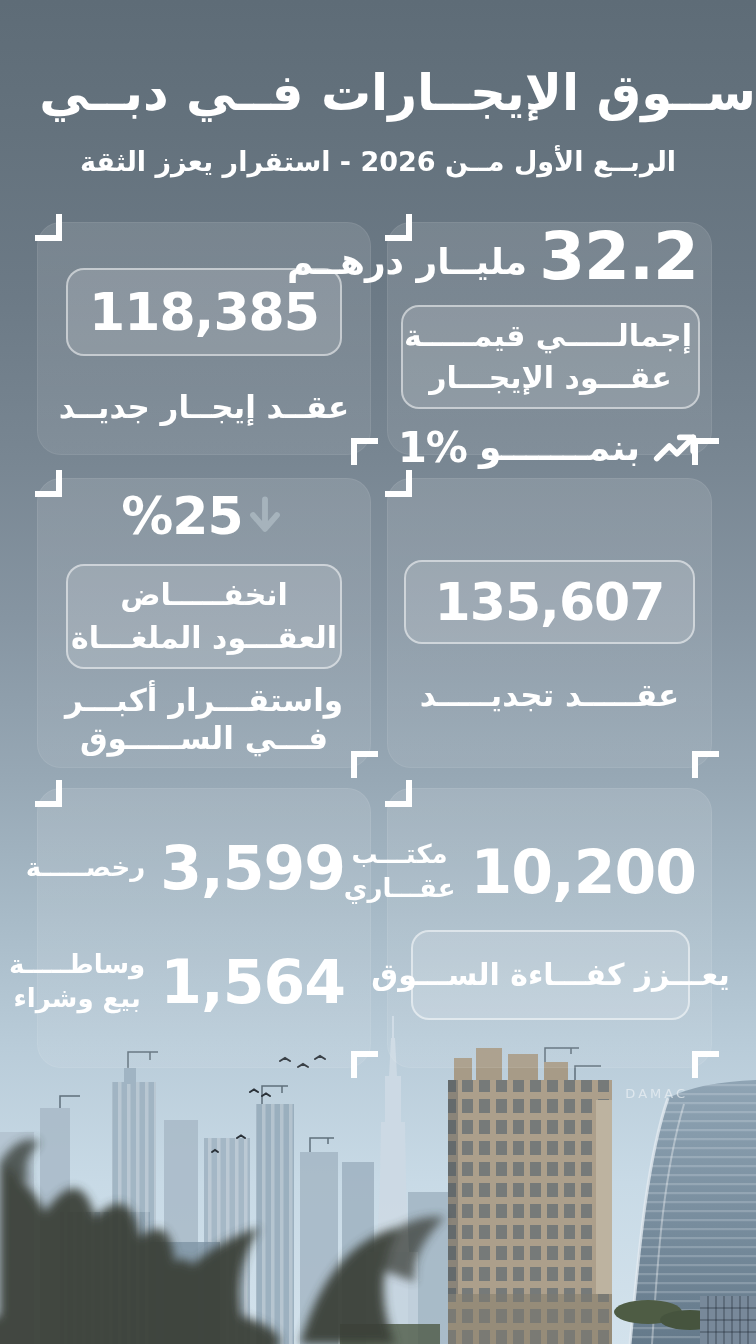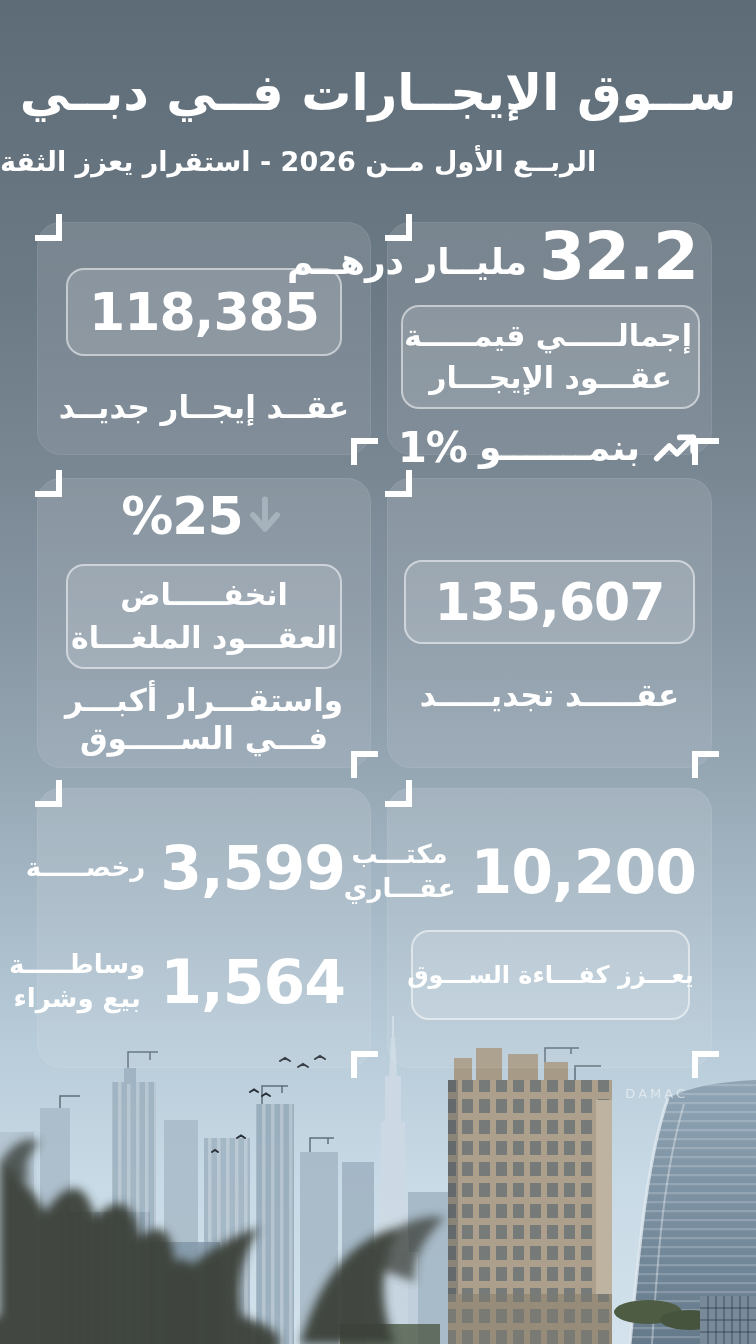--- a/index.html
+++ b/index.html
@@ -6,23 +6,23 @@
   .canvas{
     position:relative;width:756px;height:1344px;overflow:hidden;
     direction:rtl;color:#fff;
     font-family:"DejaVu Sans","Liberation Sans",sans-serif;
     background:linear-gradient(180deg,
       #5e6c77 0%,#64727d 10%,#6c7a86 22%,#788692 34%,#8695a2 46%,
       #97a8b5 58%,#a7bac7 68%,#b9ccd9 78%,#c8dae6 88%,#d3e2ec 100%);
   }
   .skyline{position:absolute;bottom:0;left:0;display:block;}
 
-  .title{position:absolute;top:64px;left:0;width:100%;text-align:center;
+  .title{position:absolute;top:64px;left:0;width:100%;
          font-size:50px;font-weight:700;white-space:nowrap;}
-  .subtitle{position:absolute;top:146px;left:0;width:100%;text-align:left;
+  .subtitle{position:absolute;top:146px;left:0;width:100%;text-align:center;
          font-size:27px;font-weight:700;white-space:nowrap;}
 
   .card{position:absolute;border-radius:24px;
         background:linear-gradient(180deg,rgba(255,255,255,.11),rgba(255,255,255,.07));
         box-shadow:inset 0 0 0 1px rgba(255,255,255,.07);}
   .c-new   {left:37px;top:222px;width:334px;height:233px;}
   .c-total {left:387px;top:222px;width:325px;height:233px;}
   .c-cancel{left:37px;top:478px;width:334px;height:290px;}
   .c-renew {left:387px;top:478px;width:325px;height:290px;}
   .c-lic   {left:37px;top:788px;width:334px;height:280px;}
@@ -57,21 +57,21 @@
   .cancel-box{margin:22px auto 0;width:272px;padding:8px 0;text-align:center;
               font-size:30px;font-weight:700;line-height:1.42;white-space:nowrap;}
   .note{margin-top:13px;text-align:center;font-size:31px;font-weight:700;line-height:1.22;}
 
   .statrow{display:flex;align-items:center;gap:15px;padding-right:26px;margin-top:50px;}
   .statrow.second{margin-top:50px;}
   .statrow.offices{padding-right:16px;}
   .stack{display:flex;flex-direction:column;text-align:center;
          font-size:26px;font-weight:700;line-height:1.3;white-space:nowrap;}
   .off-box{margin:24px 22px 4px 24px;height:86px;display:flex;align-items:center;
-           justify-content:center;font-size:24px;font-weight:700;white-space:nowrap;}
+           justify-content:center;font-size:30px;font-weight:700;white-space:nowrap;}
 
   .ticon{display:block;}
 </style>
 </head>
 <body>
 
 <div class="canvas">
 
   <svg class="skyline" width="756" height="332" viewBox="0 0 756 332" aria-hidden="true">
     <defs>

